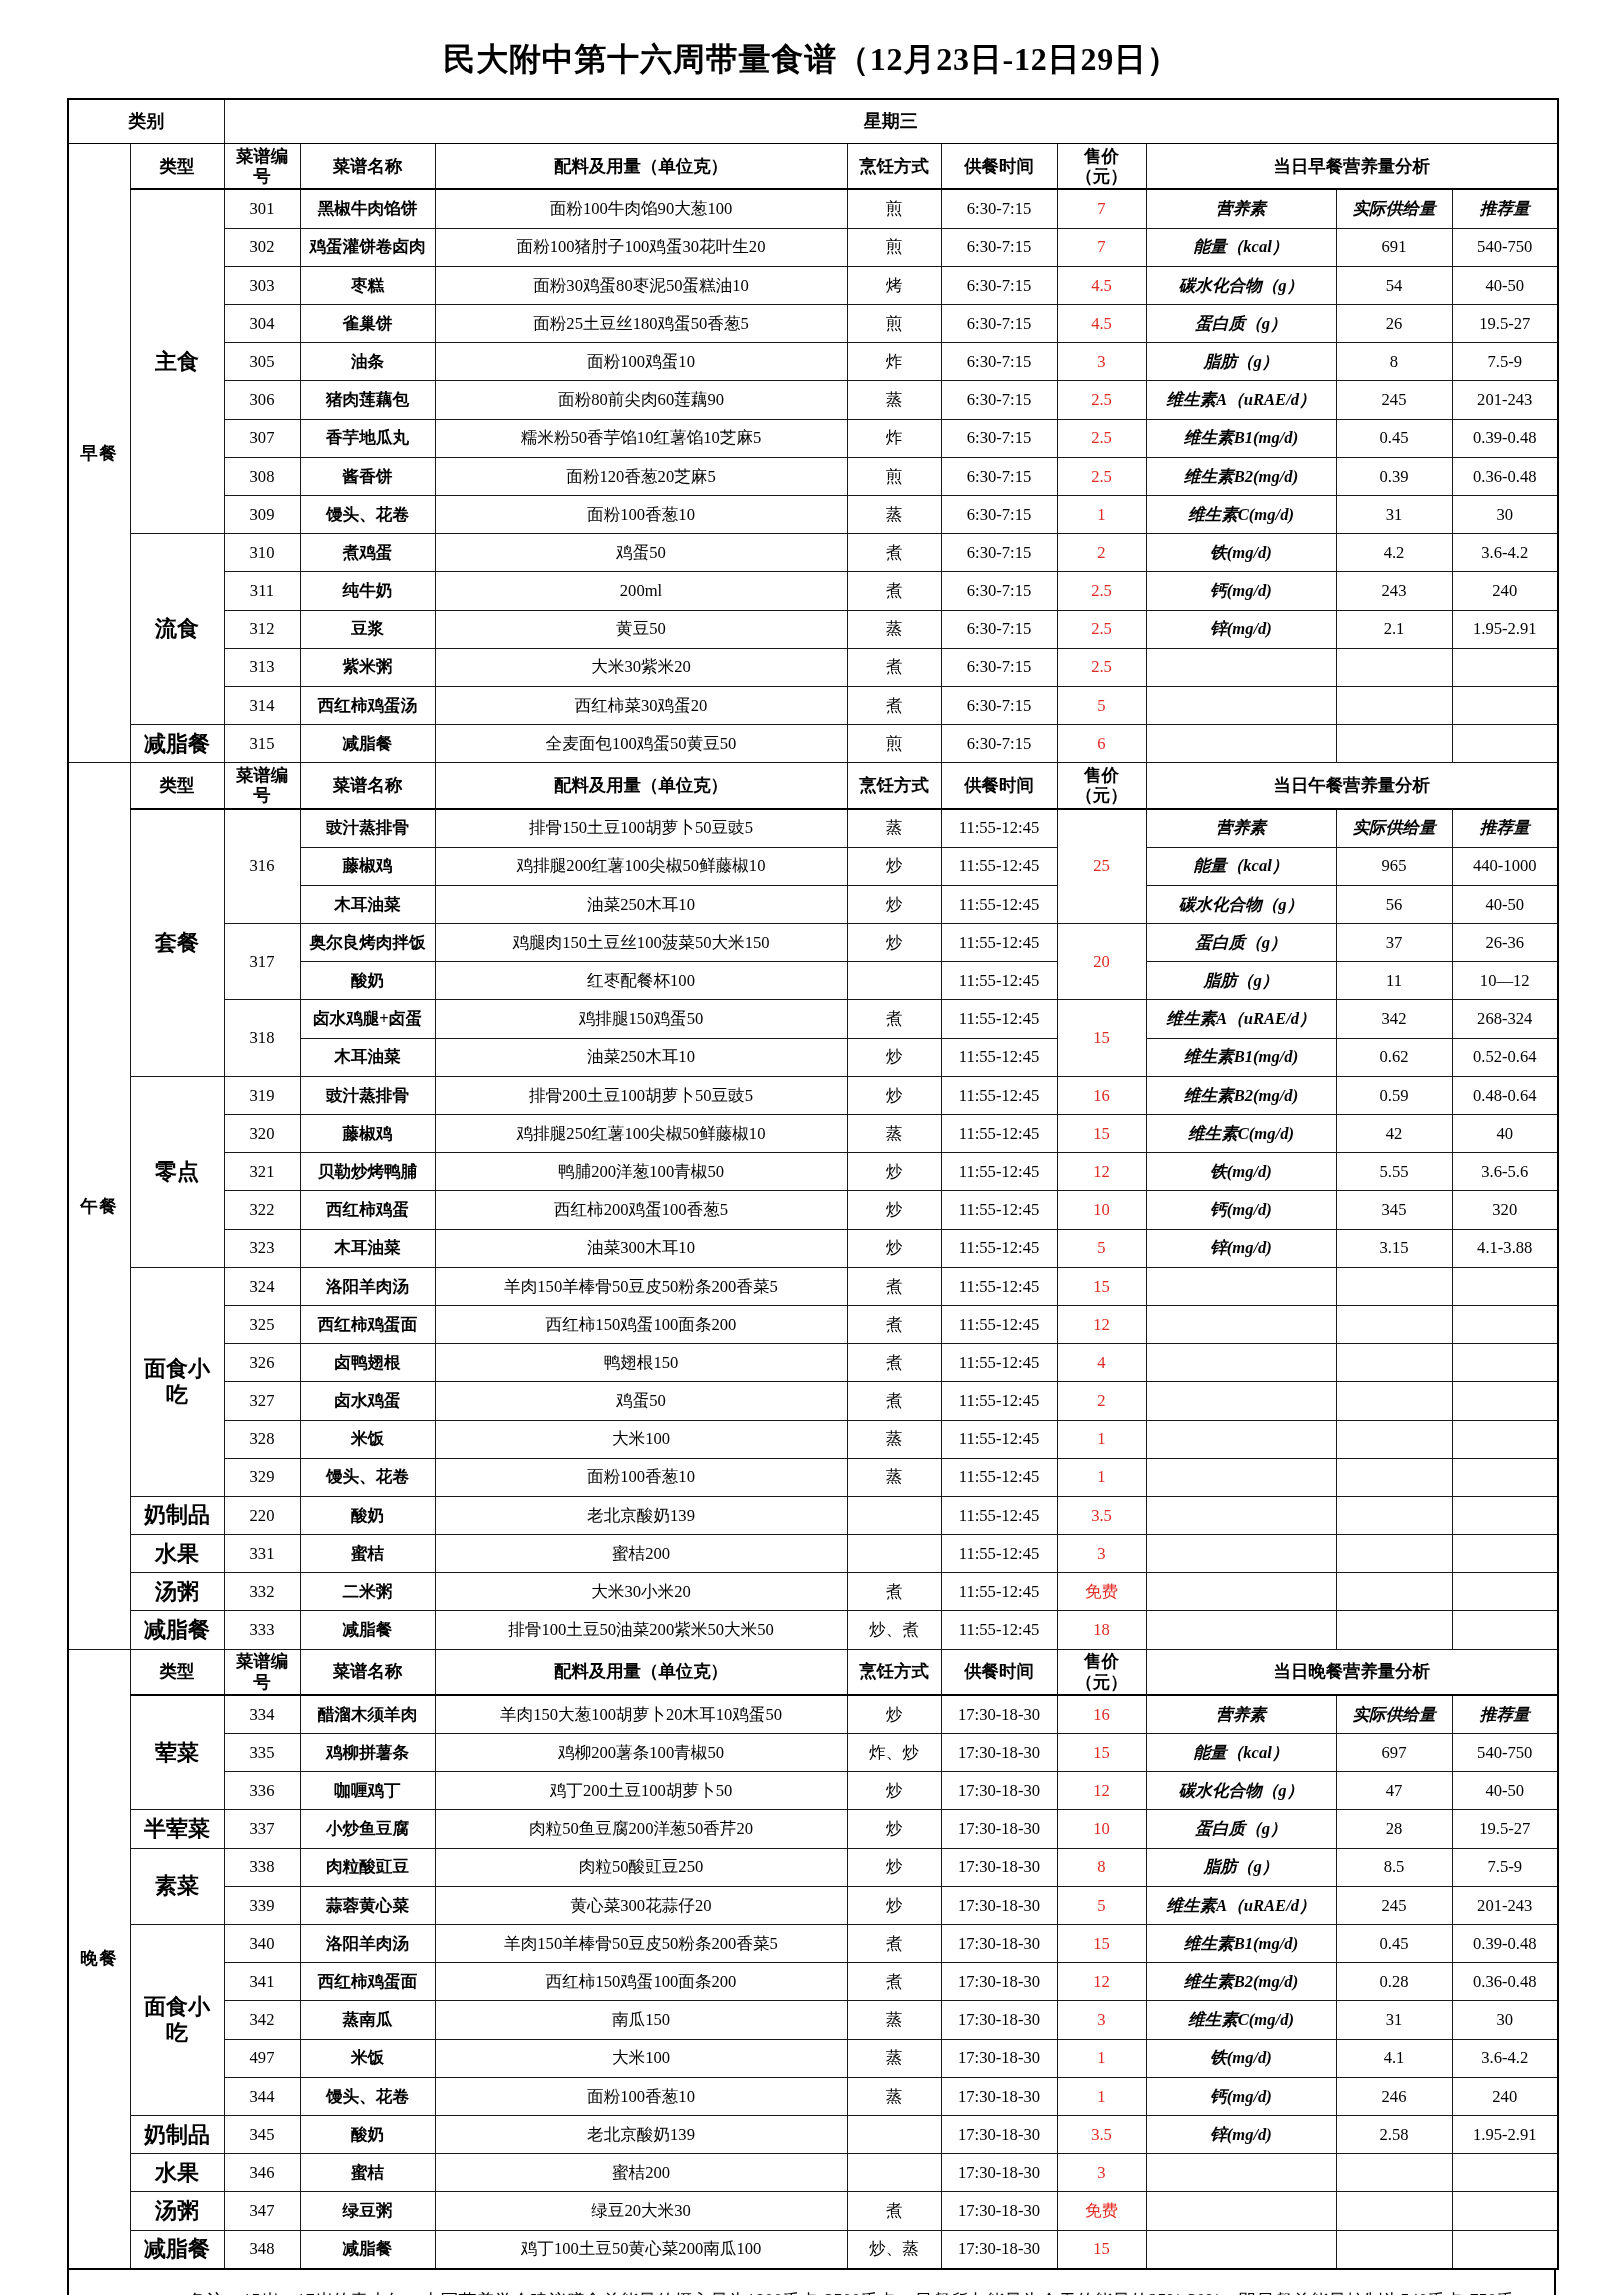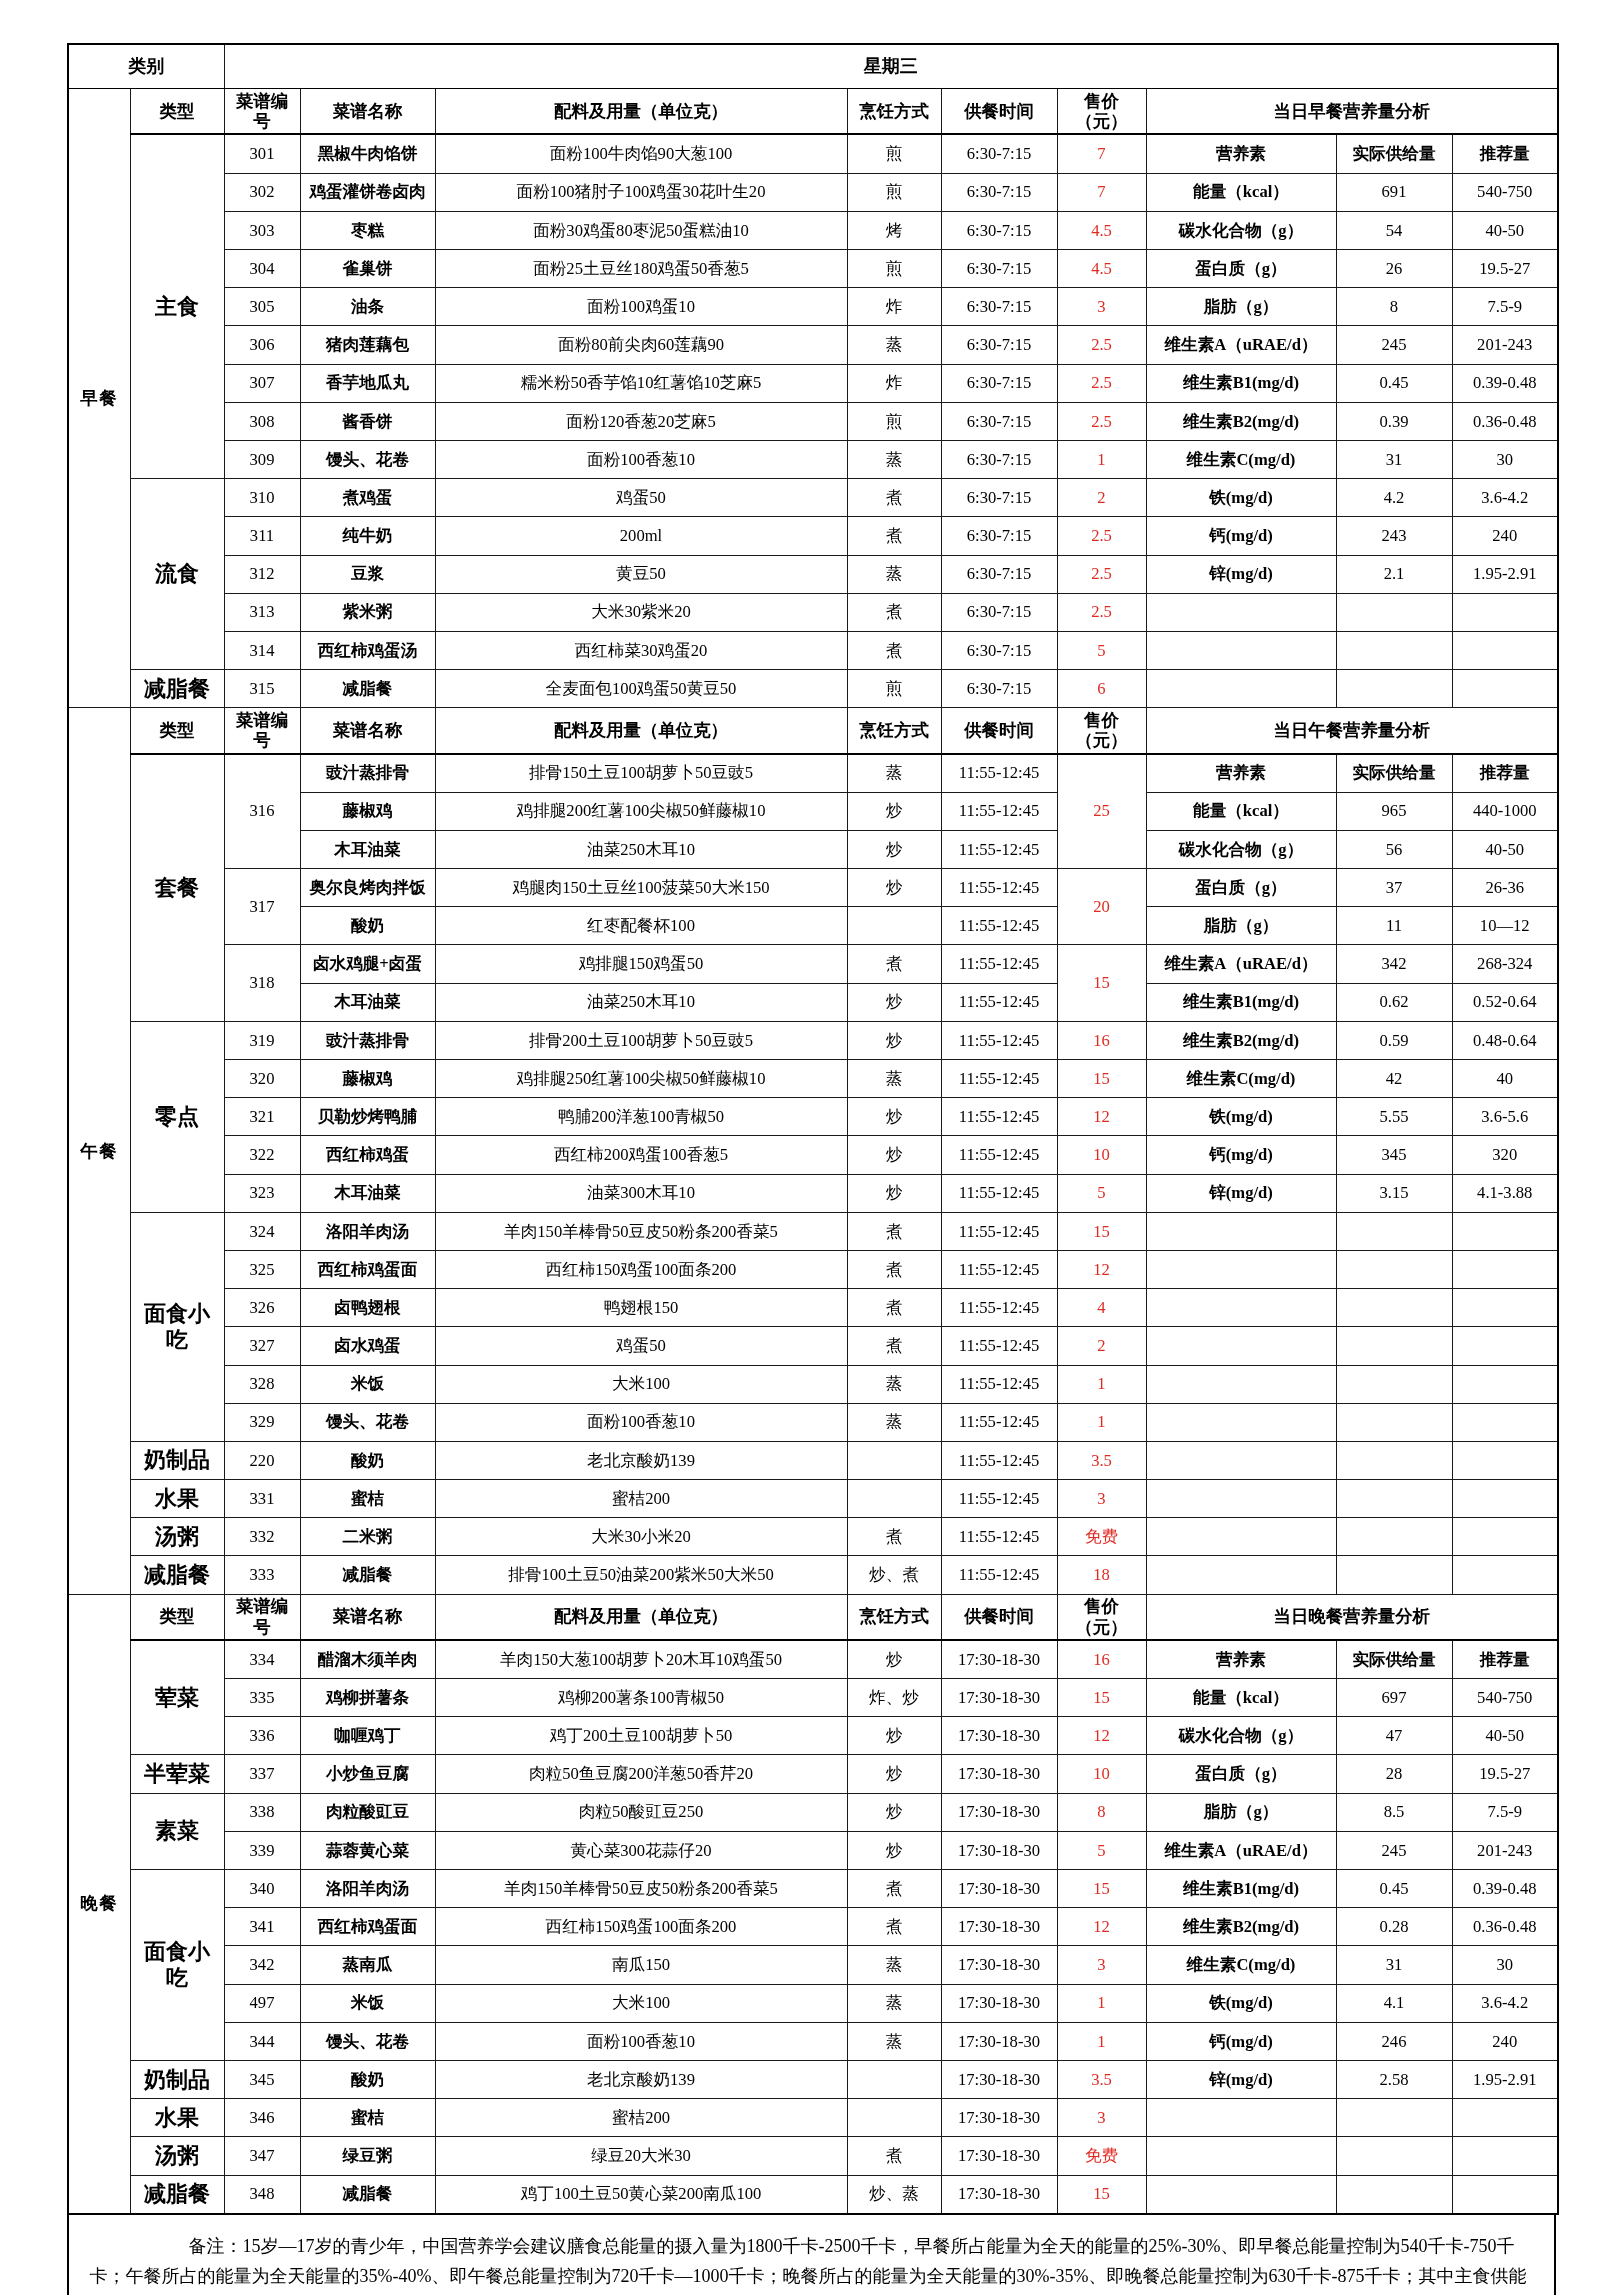--- a/index.html
+++ b/index.html
@@ -10,30 +10,31 @@
   table{border-collapse:collapse;table-layout:fixed;width:1489px;border:2.4px solid #000;margin-top:16px;}
   td{border:0.8px solid #1a1a1a;text-align:center;vertical-align:middle;
      font-size:16.6px;line-height:1.18;padding:1.6px 3.2px;height:34px;overflow:hidden;word-break:break-all;}
   tr{height:36px;}
   .top-row td{font-size:18px;font-weight:bold;border-bottom:1.6px solid #000;height:40px;}
   .head-row td{font-size:17.4px;font-weight:bold;border-top:1.6px solid #000;border-bottom:2.4px double #000;}
   .head-row td.meal-cell{border-bottom:0.8px solid #1a1a1a;}
   .meal-cell{font-size:18px;font-weight:bold;letter-spacing:1.6px;}
   .type-cell{font-size:22px;font-weight:bold;}
   .name-cell{font-weight:bold;}
-  .nut-label{font-weight:bold;}
+  .nut-label{font-weight:bold;font-style:italic;}
   .price{color:#e02b23;}
   .note-box{box-sizing:border-box;width:1489px;border:2.4px solid #000;border-top:none;
             min-height:119px;padding:16px 20.6px 19px 20.6px;}
   .note-text{font-size:18px;line-height:30px;text-indent:5.5em;text-align:left;}
 </style>
 </head>
 <body>
 
 <div class="page">
+  <div class="title">民大附中第十六周带量食谱（12月23日-12日29日）</div>
 
   <table>
     <colgroup>
       <col style="width:62px">
         <col style="width:94px">
         <col style="width:76px">
       <col style="width:135px">
         <col style="width:412px">
         <col style="width:94px">
       <col style="width:116px">

